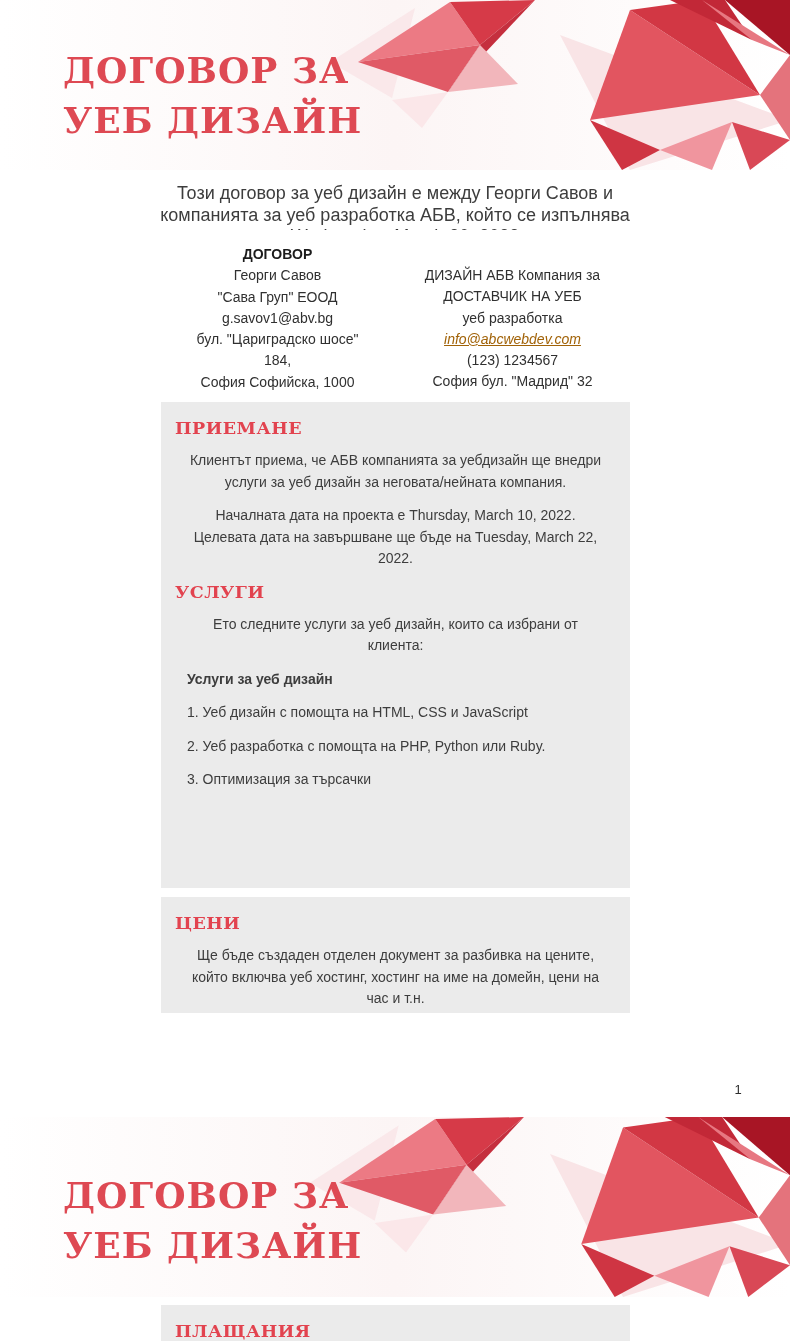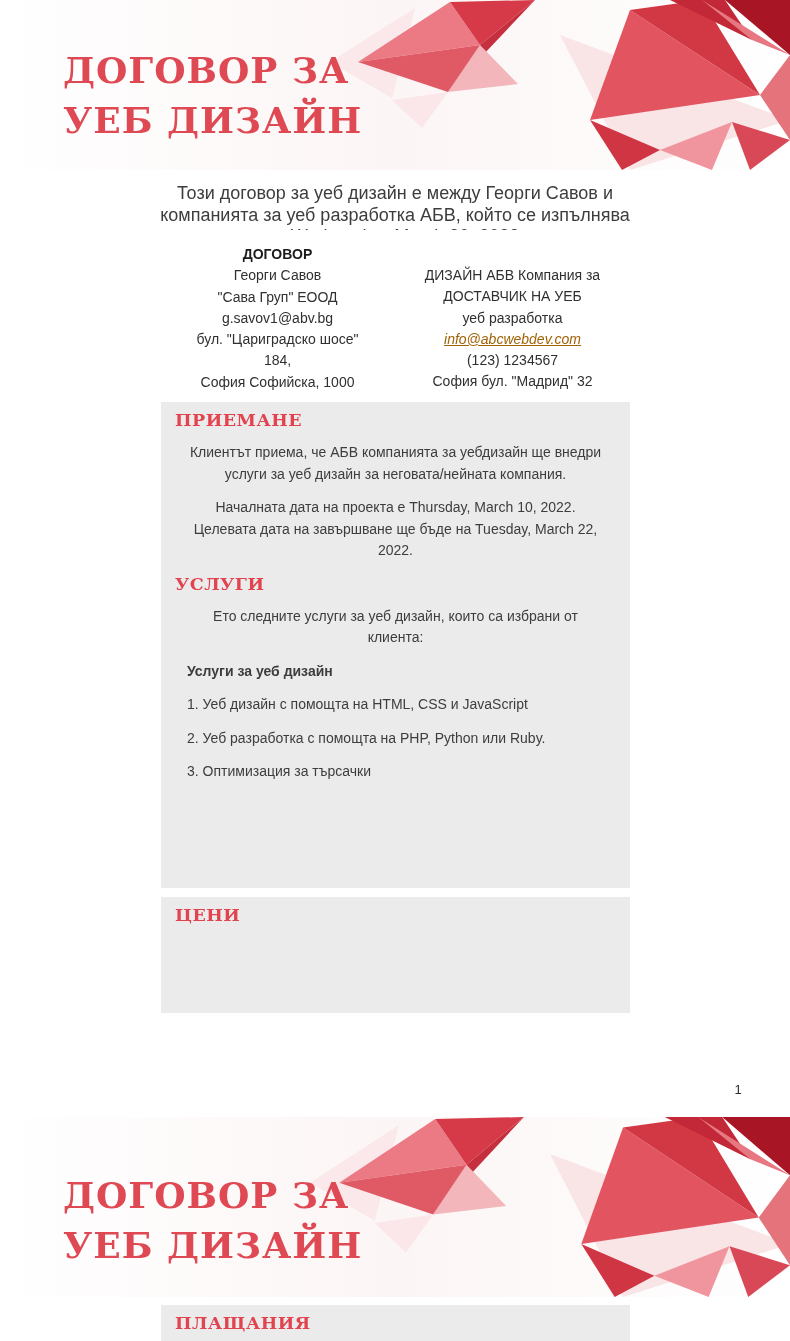--- a/index.html
+++ b/index.html
@@ -37,21 +37,21 @@
     overflow:hidden;display:flex;
   }
   .col{width:235px;text-align:center;font-size:14px;line-height:21.3px;color:#303030;}
   .col-hd{font-weight:bold;color:#1b1b1b;}
   .provider-col{padding-top:0;}
   .provider-col .spacer{height:21px;}
   .email-link{color:#a16207;text-decoration:underline;cursor:pointer;font-style:italic;}
   
   .graybox{
     position:absolute;left:161px;width:469px;background:#ebebeb;
-    overflow:hidden;box-sizing:border-box;padding:8px 14px;
+    overflow:hidden;box-sizing:border-box;padding:16px 14px;
   }
   .box1{top:402px;height:486px;}
   .box2{top:897px;height:116px;}
   .box3{top:1305px;height:120px;}
   .sec-hd{
     font-family:"DejaVu Serif","Liberation Serif",serif;
     font-weight:700;font-size:17.5px;letter-spacing:.5px;
     color:#e2434f;margin:0;
   }
   .graybox p{margin:12px;font-size:14px;line-height:21.5px;color:#3d3d3d;}
@@ -124,20 +124,21 @@
   <h2 class="sec-hd mt14">УСЛУГИ</h2>
   <p class="p-center mt14">Ето следните услуги за уеб дизайн, които са избрани от клиента:</p>
   <p class="list-title">Услуги за уеб дизайн</p>
   <p class="svc-item">1. Уеб дизайн с помощта на HTML, CSS и JavaScript</p>
   <p class="svc-item">2. Уеб разработка с помощта на PHP, Python или Ruby.</p>
   <p class="svc-item">3. Оптимизация за търсачки</p>
 </div>
 
 <div class="graybox box2">
   <h2 class="sec-hd">ЦЕНИ</h2>
+  <p class="p-center mt29">Ще бъде създаден отделен документ за разбивка на цените, който включва уеб хостинг, хостинг на име на домейн, цени на час и т.н.</p>
 </div>
 
 <div class="page-num">1</div>
 
 <div class="header-band band2">
   <svg class="poly-art" width="480" height="180" viewBox="0 0 460 170" preserveAspectRatio="none">
     <polygon points="0,62 85,8 62,98" fill="#f8dde0" opacity="0.55"></polygon>
     <polygon points="28,62 120,2 150,45" fill="#ec7a84"></polygon>
     <polygon points="120,2 205,0 150,45" fill="#d63a48"></polygon>
     <polygon points="205,0 150,45 118,92" fill="#c52f3e"></polygon>

